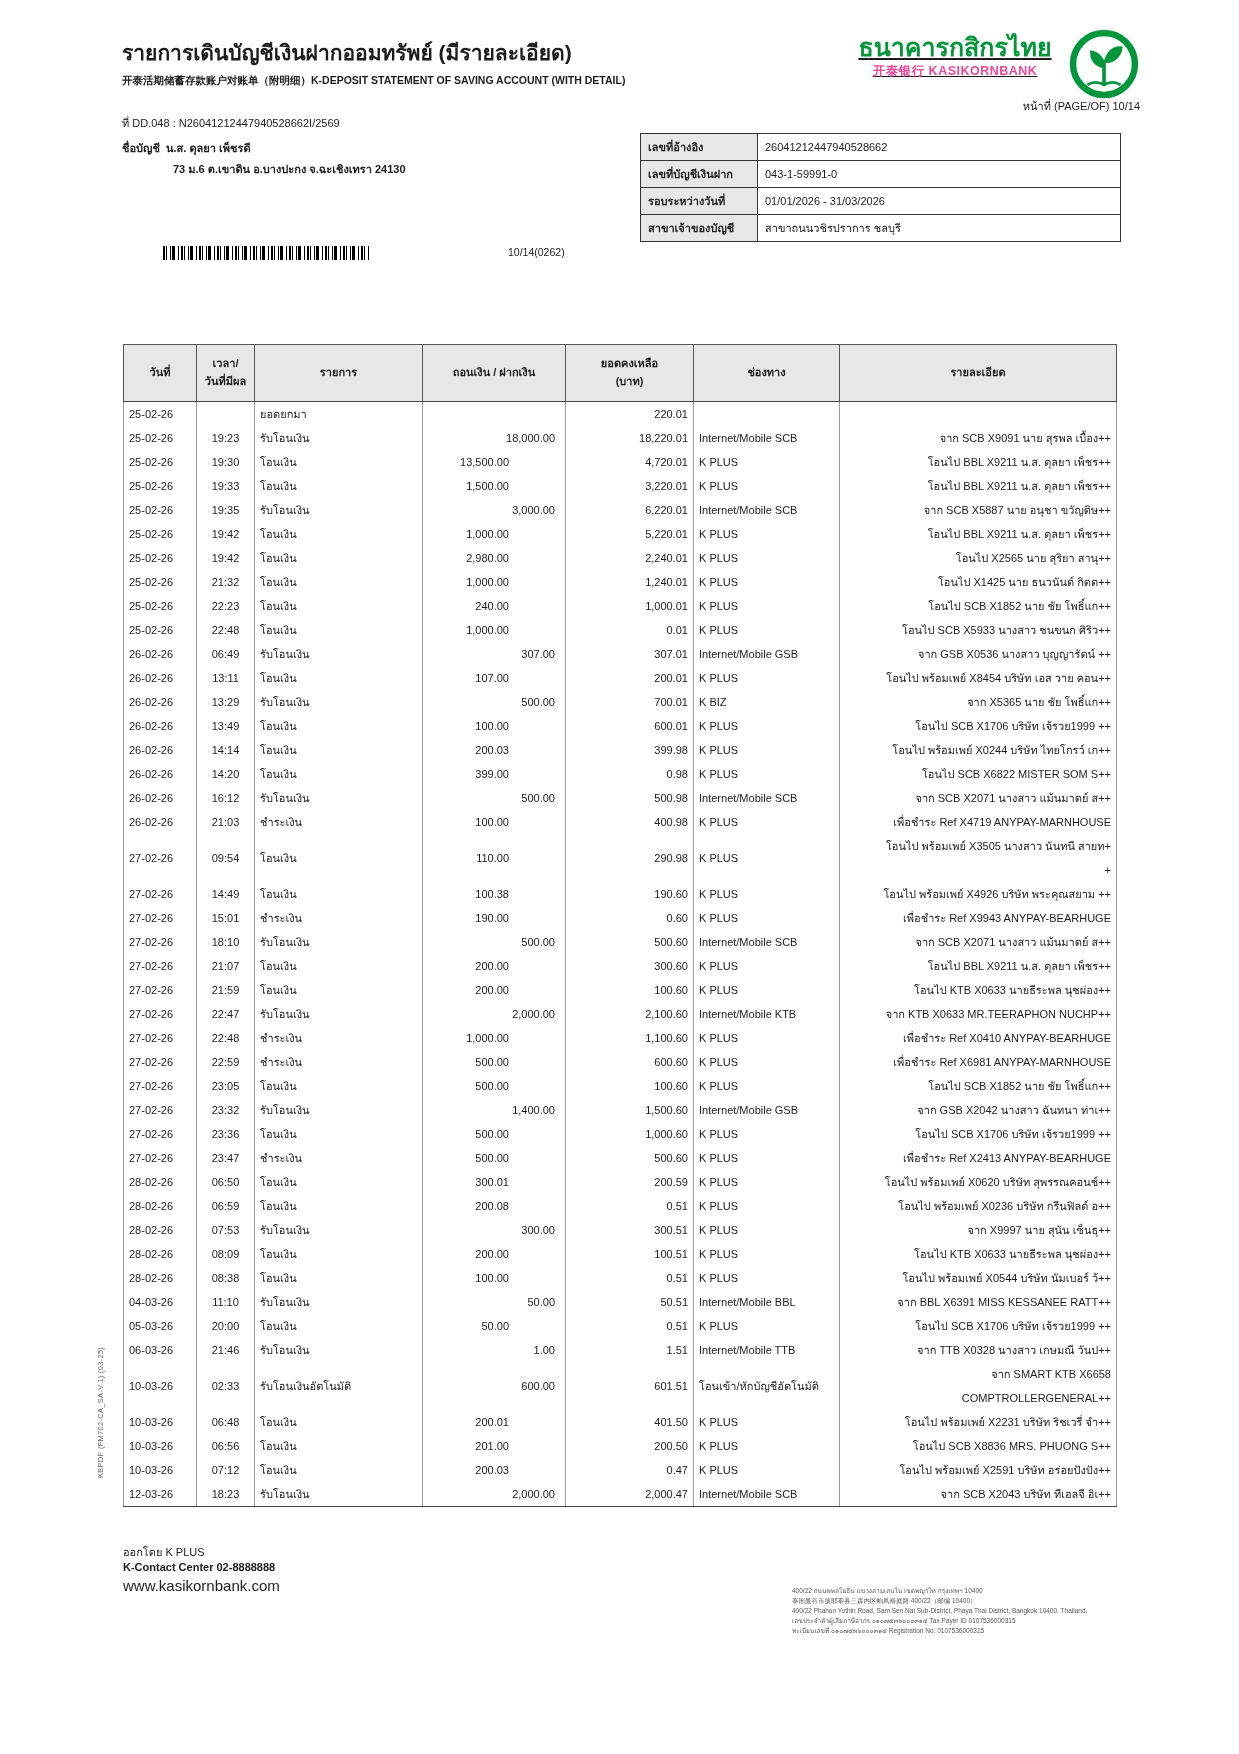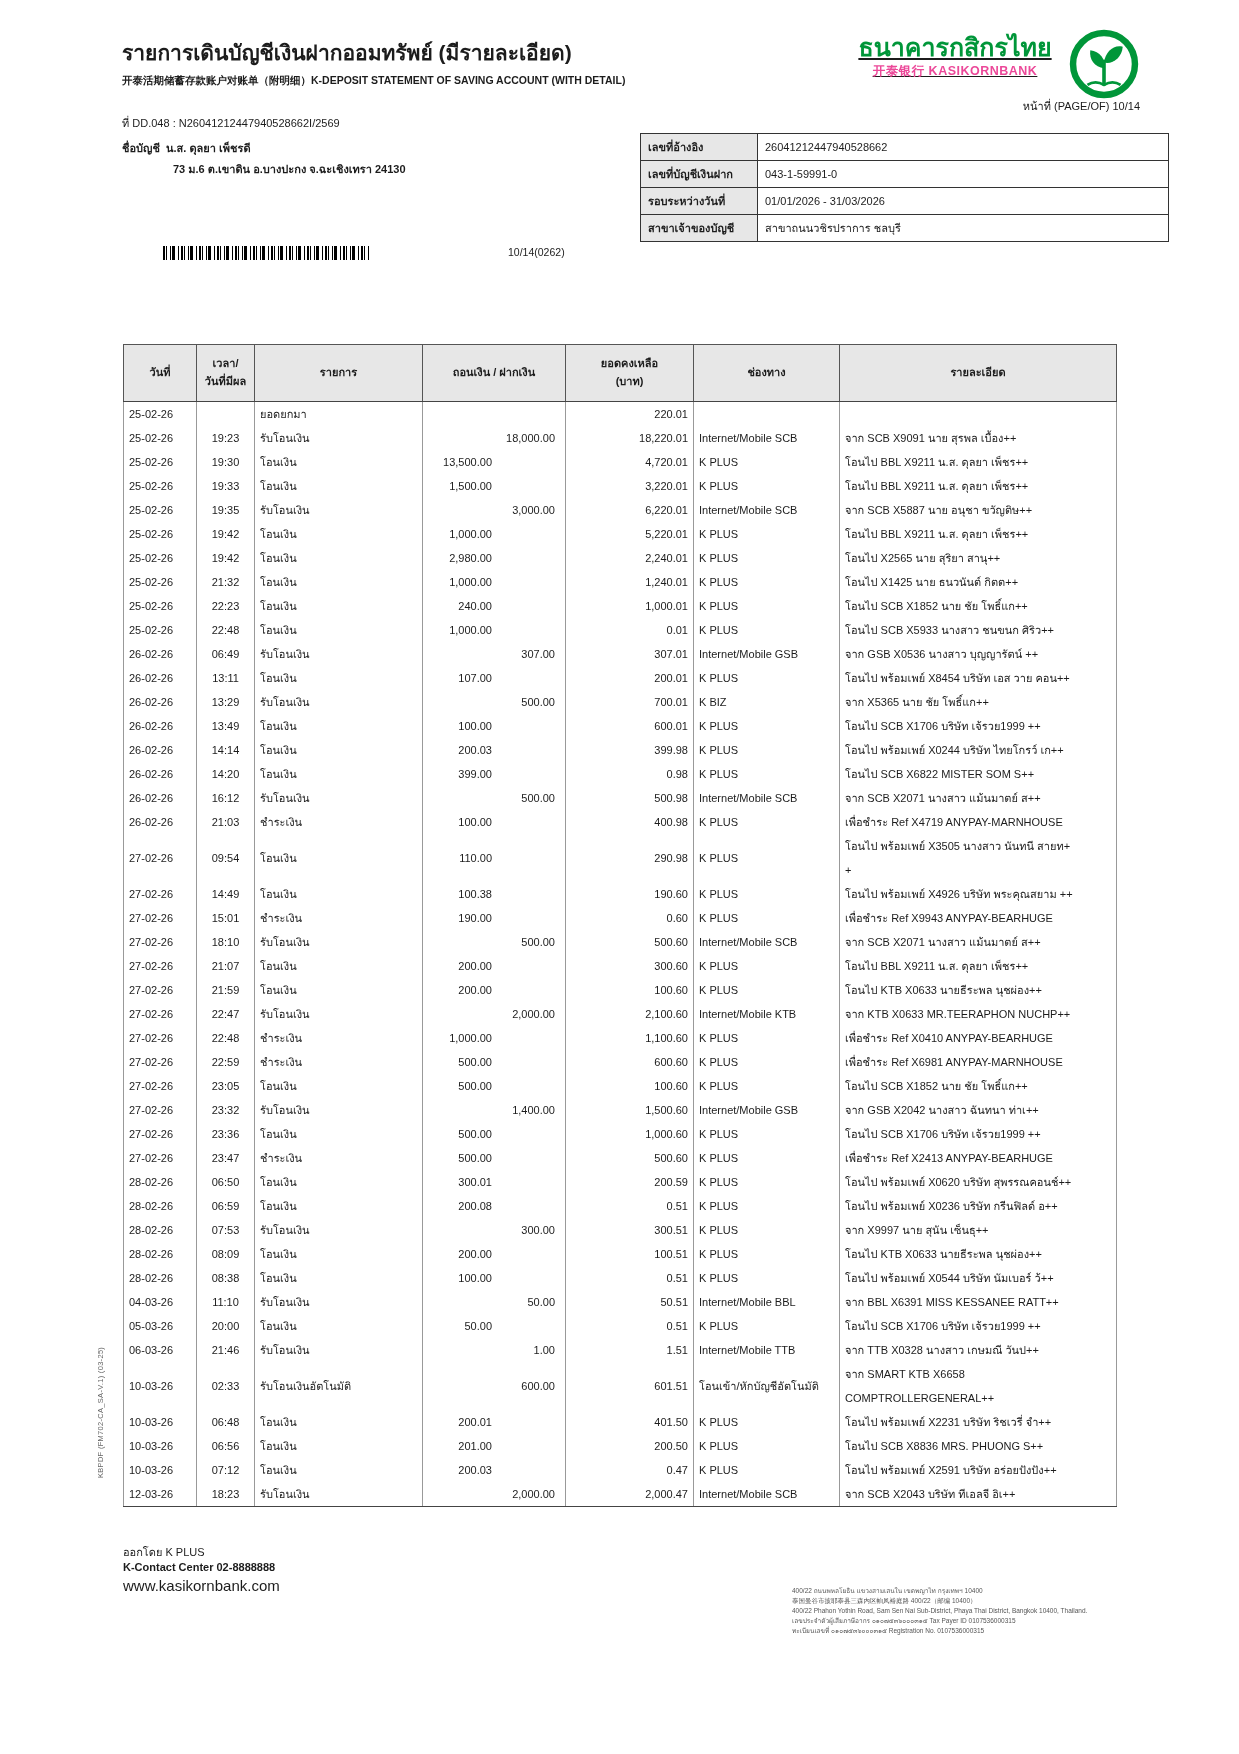--- a/index.html
+++ b/index.html
@@ -16,21 +16,21 @@
   .brand{position:absolute;left:852px;top:28px;width:288px;display:flex;align-items:flex-start;gap:10px;text-decoration:underline;}
   .brand-text{flex:1;text-align:center;padding-top:6px;}
   .brand-name-th{font-size:25px;font-weight:bold;line-height:1.05;}
   .brand-name-en{font-size:12.5px;font-weight:bold;letter-spacing:.5px;margin-top:3px;}
   .brand-logo{width:72px;height:72px;flex:0 0 auto;}
   .page-of{position:absolute;top:97px;right:99px;font-size:11px;}
   .doc-no{position:absolute;left:122px;top:114px;font-size:11px;text-align:center;}
   .account{position:absolute;left:122px;top:138px;font-size:11px;line-height:21px;font-weight:bold;}
   .account .addr{padding-left:51px;}
   
-  .info-table{position:absolute;left:640px;top:133px;width:529px;border-collapse:collapse;font-size:11px;padding-left:28px;}
+  .info-table{position:absolute;left:640px;top:133px;width:481px;border-collapse:collapse;font-size:11px;padding-left:28px;}
   .info-table td{border:1px solid #333;padding:4px 7px;height:16px;}
   .info-table td.lbl{width:102px;background:#e7e7e7;font-weight:bold;}
   
   .barcode{position:absolute;left:163px;top:246px;width:206px;height:14px;
     background:repeating-linear-gradient(90deg,#000 0 2px,#fff 2px 3px,#000 3px 4px,#fff 4px 7px,#000 7px 8px,#fff 8px 9px,#000 9px 12px,#fff 12px 15px,#000 15px 16px,#fff 16px 18px);}
   .barcode-label{position:absolute;left:508px;top:246px;font-size:10.5px;}
   
   .main-table{position:absolute;left:123px;top:344px;width:993px;border-collapse:collapse;font-size:11px;table-layout:fixed;}
   .main-table thead th{
     background:#e7e7e7;border:1px solid #555;border-bottom:1.5px solid #444;
@@ -39,24 +39,24 @@
   .main-table{border:1.5px solid #444;}
   .main-table tbody td{
     border-left:1px solid #999;border-right:1px solid #999;
     padding:0 5px;vertical-align:middle;line-height:24px;height:24px;
     white-space:nowrap;overflow:hidden;
   }
   .main-table tbody tr:last-child td{border-bottom:1.5px solid #444;}
   .c-date{text-align:left;}
   .c-time{text-align:center;padding:0 2px;}
   .c-amt{text-align:right;}
-  .c-amt.amt-w{padding-right:73px;}
+  .c-amt.amt-w{padding-right:56px;}
   .c-amt.amt-d{padding-right:10px;}
   .c-bal{text-align:right;padding-right:9px;}
-  .c-det div{line-height:24px;}
+  .c-det div{line-height:24px;text-align:right;}
   
   .footer-left{position:absolute;left:123px;top:1545px;font-size:11px;line-height:15px;}
   .footer-left .contact{font-weight:bold;}
   .footer-left .site{font-size:15px;margin-top:3px;}
   .footer-right{position:absolute;left:792px;top:1586px;width:332px;font-size:6.5px;color:#555;line-height:10px;}
   .side-label{position:absolute;left:96px;top:1478px;transform:rotate(-90deg);transform-origin:0 0;font-size:7.5px;color:#666;white-space:nowrap;letter-spacing:.3px;}
 </style>
 </head>
 <body>
 

